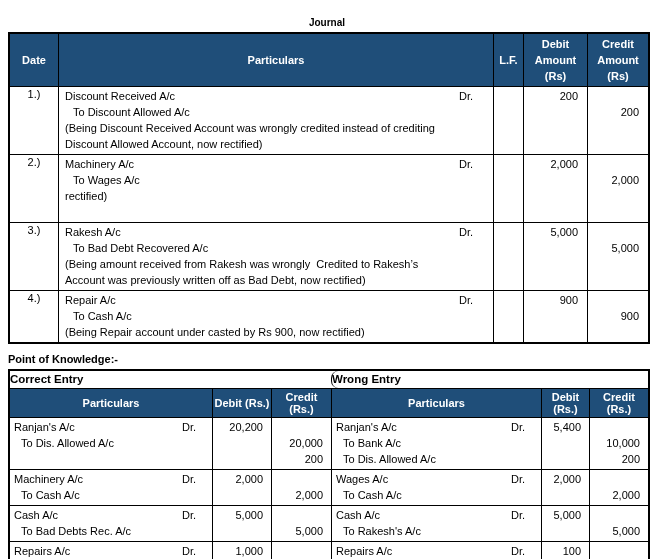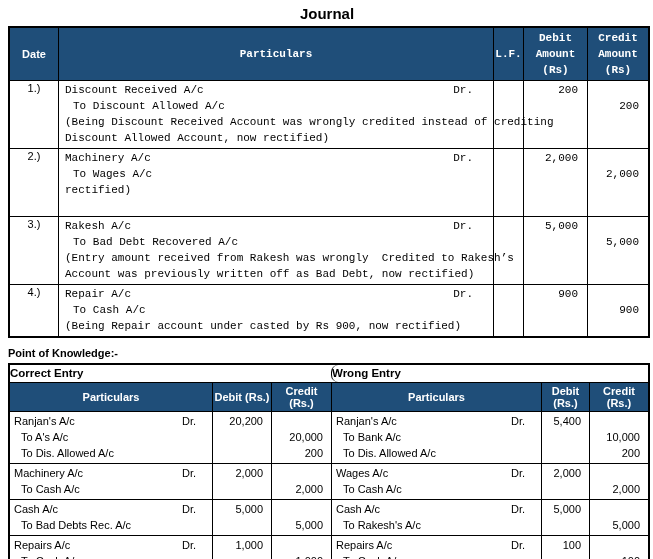--- a/index.html
+++ b/index.html
@@ -9,31 +9,31 @@
     --text:#000000;
   }
   *{box-sizing:border-box;}
   html,body{margin:0;padding:0;}
   body{
     width:653px;height:559px;background:#ffffff;color:var(--text);
     font-family:"Liberation Sans", sans-serif;font-size:11px;overflow:hidden;
   }
   .page{padding:5px 7px 0 8px;}
   .title{
-    text-align:center;font-weight:bold;font-size:15px;margin-bottom:4px;
+    text-align:center;font-weight:bold;font-size:10px;margin-bottom:4px;margin-top:12px;
   }
   
   .jtable{width:642px;border:2px solid var(--border);}
   .jhead,.jrow{display:grid;grid-template-columns:48px 435px 30px 64px 61px;}
   .jhead > div{
     background:var(--hdr-bg);color:var(--hdr-text);font-weight:bold;
     display:flex;align-items:center;justify-content:center;text-align:center;
     line-height:16px;padding:2px 1px;min-height:52px;
   }
-  .jhead > div + div, .jrow > div + div{border-left:1px solid var(--border);font-family:Liberation Mono, monospace;}
+  .jhead > div + div, .jrow > div + div{border-left:1px solid var(--border);}
   .jrow{border-top:1px solid var(--border);}
   .cell{padding:1px 0 2px 0;}
   .date-cell{text-align:center;}
   .pline{display:flex;line-height:16px;padding-left:6px;padding-right:4px;white-space:pre;}
   .pline.indent{padding-left:14px;}
   .dr{margin-left:auto;padding-right:16px;}
   .aline{height:16px;line-height:16px;text-align:right;padding-right:9px;}
   
   .pok-heading{font-weight:bold;font-size:11px;margin:9px 0 4px 0;}
   .ptable{width:642px;border:2px solid var(--border);}
@@ -112,21 +112,21 @@
             <div class="aline">2,000</div>
             <div class="aline"></div>
             <div class="aline"></div>
           </div>
         </div>
         <div class="jrow">
           <div class="cell date-cell">3.)</div>
           <div class="cell part-cell">
             <div class="pline"><span class="ptext">Rakesh A/c</span><span class="dr">Dr.</span></div>
             <div class="pline indent"><span class="ptext">To Bad Debt Recovered A/c</span></div>
-            <div class="pline"><span class="ptext">(Entry amount received from Rakesh was wrongly  Credited to Rakesh’s</span></div>
+            <div class="pline"><span class="ptext">(Being amount received from Rakesh was wrongly  Credited to Rakesh’s</span></div>
             <div class="pline"><span class="ptext">Account was previously written off as Bad Debt, now rectified)</span></div>
           </div>
           <div class="cell lf-cell"></div>
           <div class="cell amt-cell">
             <div class="aline">5,000</div>
             <div class="aline"></div>
             <div class="aline"></div>
             <div class="aline"></div>
           </div>
           <div class="cell amt-cell">
@@ -170,21 +170,20 @@
       <div>Debit (Rs.)</div>
       <div>Credit (Rs.)</div>
       <div>Particulars</div>
       <div>Debit (Rs.)</div>
       <div>Credit (Rs.)</div>
     </div>
     <div id="pok-body">
         <div class="prow">
           <div class="cell part-cell">
             <div class="pline"><span class="ptext">Ranjan's A/c</span><span class="dr">Dr.</span></div>
-            <div class="pline indent"><span class="ptext">To A's A/c</span></div>
             <div class="pline indent"><span class="ptext">To Dis. Allowed A/c</span></div>
           </div>
           <div class="cell amt-cell">
             <div class="aline">20,200</div>
             <div class="aline"></div>
             <div class="aline"></div>
           </div>
           <div class="cell amt-cell">
             <div class="aline"></div>
             <div class="aline">20,000</div>

